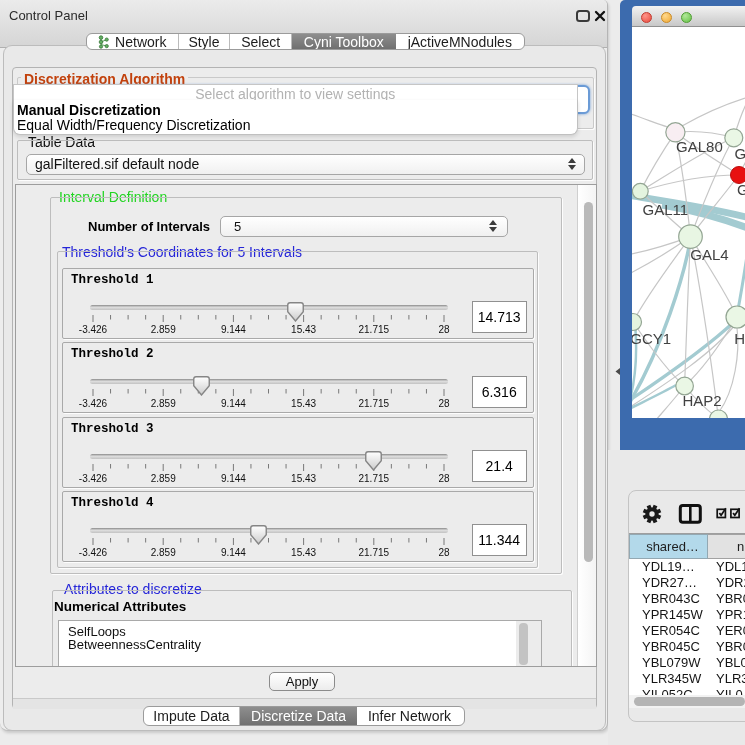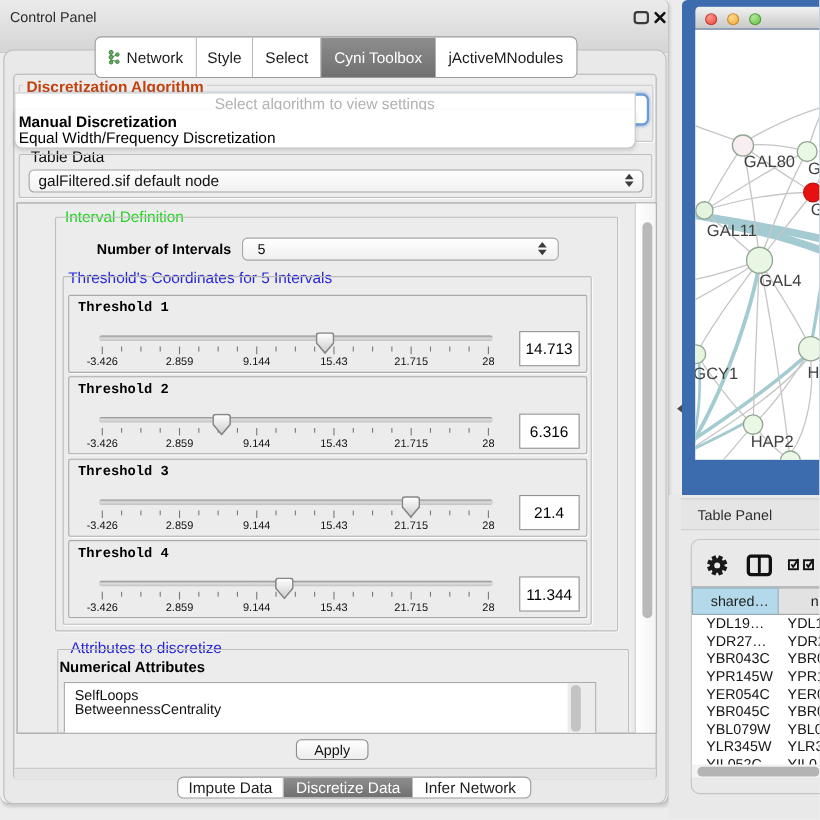--- a/index.html
+++ b/index.html
@@ -9,21 +9,21 @@
 
 #cp { left:0; top:0; width:608px; height:731px; background:#ededed; border-right:1px solid #b5b5b5; border-bottom:1px solid #bdbdbd; border-radius:0 5px 8px 8px; box-shadow:1px 2px 3px rgba(0,0,0,0.15); }
 #cp-title { left:0; top:0; width:100%; height:48px; background:linear-gradient(#ebebeb,#d5d5d5); border-bottom:1px solid #b0b0b0; border-radius:0 5px 0 0; }
 #cp-title .t { position:absolute; left:9px; top:8px; font-size:13px; color:#2b2b2b; }
 #float-ico { left:576px; top:10px; width:14px; height:12px; border:2px solid #3a3a3a; border-radius:3.5px; }
 
 .seg { background:#fff; border:1px solid #9b9b9b; border-radius:6px; display:flex; overflow:hidden; font-size:14px; color:#1c1c1c; }
 .seg .s { display:flex; align-items:center; justify-content:center; border-right:1px solid #bbb; height:100%; }
 .seg .s:last-child { border-right:none; }
 .seg .sel { background:linear-gradient(#8e8e8e,#707070); color:#fff; border-right:none; }
-#tabs { left:86px; top:33px; width:439px; height:38px; z-index:2; }
+#tabs { left:86px; top:33px; width:439px; height:17px; z-index:2; }
 
 #outerbox { left:3px; top:45px; width:603px; height:686px; background:#e9e9e9; border:1px solid #bcbcbc; border-radius:9px; }
 #innerbox { left:11.5px; top:67px; width:585px; height:642px; background:#ececec; border:1px solid #b3b3b3; border-radius:4px; }
 #bstrip { left:12.5px; top:697.5px; width:583px; height:11px; background:#e4e4e4; border-top:1px solid #c9c9c9; }
 .gtitle { position:absolute; font-size:14px; background:#ececec; padding:0 2px; }
 .gbox { position:absolute; border:1px solid #bdbdbd; border-radius:2px; box-shadow:1px 1px 0 rgba(255,255,255,0.9); }
 .combo { position:absolute; background:linear-gradient(#ffffff,#f0f0f0); border:1px solid #a6a6a6; border-radius:5px; font-size:13px; color:#111; }
 .combo .txt { position:absolute; left:18px; top:3px; }
 .spin { position:absolute; right:10px; top:50%; margin-top:-6px; width:8px; height:12px; }
 .spin:before { content:""; position:absolute; left:0; top:0; border-left:4px solid transparent; border-right:4px solid transparent; border-bottom:5px solid #3c3c3c; }
@@ -49,21 +49,21 @@
 .tpanel .vbox { position:absolute; left:408.7px; top:32.5px; width:55px; height:32px; background:#fff; border:1px solid #909090; font-size:14px; text-align:center; line-height:30px; }
 .tlabel { position:absolute; top:55px; font-size:10px; color:#111; transform:translateX(-50%); }
 .thumb2 { position:absolute; top:33px; width:17px; height:20px; margin-left:-8.5px; }
 
 #attr-list { left:42px; top:435px; width:484px; height:48px; background:#fff; border:1px solid #a9a9a9; font-size:13px; color:#111; }
 #attr-list .it { margin-left:9px; line-height:13.4px; }
 #attr-list .lane { position:absolute; right:0px; top:0px; width:25px; height:46px; background:#ececec; }
 #attr-list .lane i { position:absolute; left:3px; top:2px; width:9px; height:42px; background:#c3c3c3; border-radius:4px; }
 
 #applybtn { left:269px; top:672px; width:66px; height:18.5px; background:linear-gradient(#ffffff,#ececec); border:1px solid #8b8b8b; border-radius:5px; font-size:13px; text-align:center; line-height:18px; color:#111; }
-#btabs { left:143px; top:706px; width:322px; height:20px; z-index:2;margin-left:18px; }
+#btabs { left:143px; top:706px; width:322px; height:20px; z-index:2; }
 
 #net { left:620px; top:0; width:125px; height:450px; background:#3c6bae; border-radius:5px 0 0 0; }
 #net-title { left:632px; top:6px; width:113px; height:21px; background:linear-gradient(#f2f2f2,#c8c8c8); border-bottom:1px solid #909090; border-radius:4px 0 0 0; }
 .tl { position:absolute; top:6px; width:11px; height:11px; border-radius:50%; }
 #canvas { left:632px; top:27px; width:113px; height:391px; background:#fff; }
 
 #tp-bg { left:608px; top:450px; width:137px; height:295px; background:#e9e9e9; }
 #tp-title { left:619px; top:453px; width:126px; height:29px; background:#e5e5e5; border-top:1px solid #d2d2d2; border-bottom:1px solid #cfcfcf; }
 #tp-title .t { position:absolute; left:15px; top:7px; font-size:13px; color:#2d2d2d; }
 #tp-outer { left:628px; top:490px; width:131px; height:232px; background:#e9e9e9; border:1px solid #c4c4c4; border-radius:8px 0 0 8px; }
@@ -396,23 +396,20 @@
         <text x="105" y="168" font-size="15" fill="#414141" text-anchor="start" font-family="Liberation Sans">G</text>
         <text x="33.4" y="187.5" font-size="15" fill="#414141" text-anchor="middle" font-family="Liberation Sans">GAL11</text>
         <text x="77.5" y="233" font-size="15" fill="#414141" text-anchor="middle" font-family="Liberation Sans">GAL4</text>
         <text x="18.7" y="317.3" font-size="15" fill="#414141" text-anchor="middle" font-family="Liberation Sans">GCY1</text>
         <text x="107.6" y="316.5" font-size="15" fill="#414141" text-anchor="middle" font-family="Liberation Sans">H</text>
         <text x="70" y="379" font-size="15" fill="#414141" text-anchor="middle" font-family="Liberation Sans">HAP2</text>
       </svg>
   </div>
 
   <div class="abs" id="tp-bg"></div>
-  <div class="abs" id="tp-title">
-      <span class="t">Table Panel</span>
-    </div>
   <div class="abs" id="tp-outer"></div>
   <svg class="abs" style="left:628px;top:490px" width="117" height="44" id="toolsvg">
       <g transform="translate(24,24)">
         <rect x="-2" y="-9.2" width="4" height="4.6" fill="#1a1a1a" transform="rotate(22.5)"></rect>
         <rect x="-2" y="-9.2" width="4" height="4.6" fill="#1a1a1a" transform="rotate(67.5)"></rect>
         <rect x="-2" y="-9.2" width="4" height="4.6" fill="#1a1a1a" transform="rotate(112.5)"></rect>
         <rect x="-2" y="-9.2" width="4" height="4.6" fill="#1a1a1a" transform="rotate(157.5)"></rect>
         <rect x="-2" y="-9.2" width="4" height="4.6" fill="#1a1a1a" transform="rotate(202.5)"></rect>
         <rect x="-2" y="-9.2" width="4" height="4.6" fill="#1a1a1a" transform="rotate(247.5)"></rect>
         <rect x="-2" y="-9.2" width="4" height="4.6" fill="#1a1a1a" transform="rotate(292.5)"></rect>

